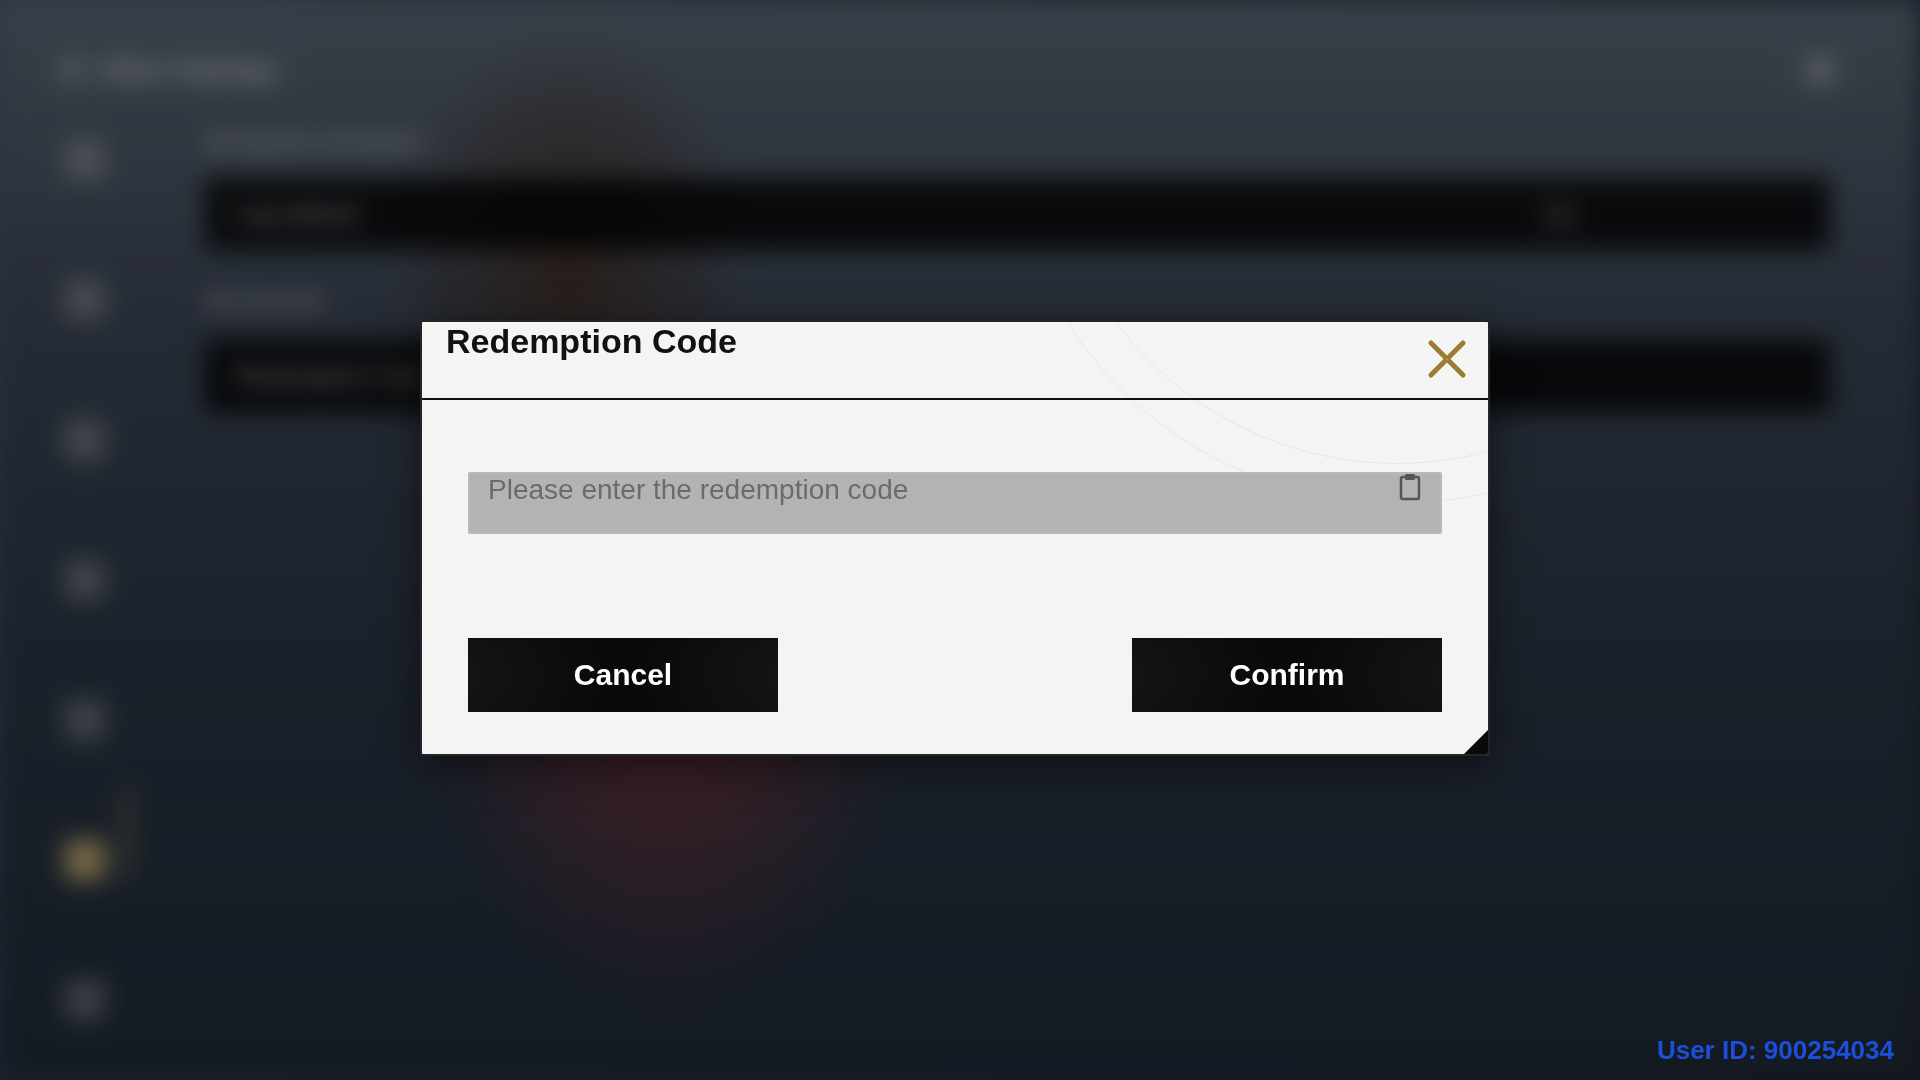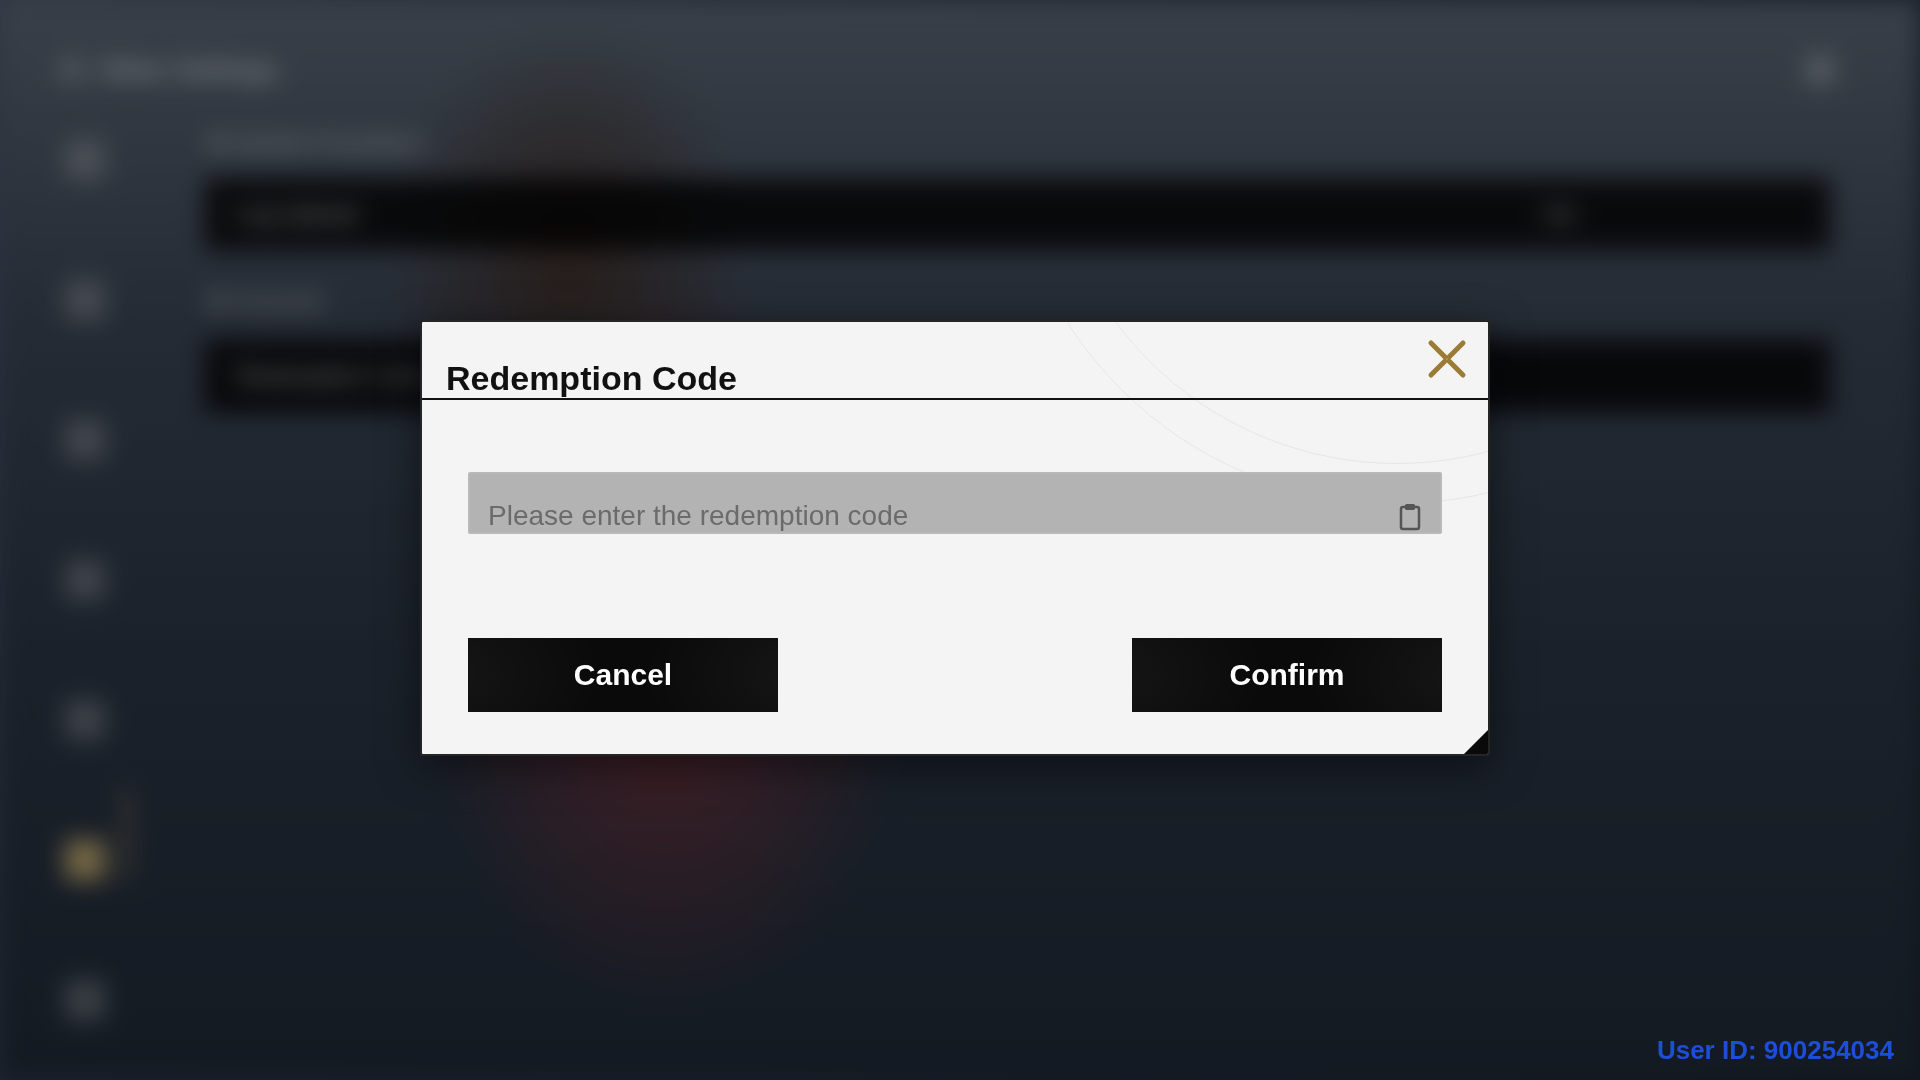--- a/index.html
+++ b/index.html
@@ -209,21 +209,21 @@
 }
 .modal-corner-lines::after {
   width: 780px; height: 780px;
   top: -600px; right: -300px;
 }
 
 .modal-header {
   height: 78px;
   border-bottom: 2px solid #111;
   display: flex;
-  align-items: flex-end;
+  align-items: flex-start;
   padding: 0 24px;
   position: relative;
 }
 .modal-title {
   font-size: 34px;
   font-weight: 700;
   color: #111;
 }
 
 .modal-close {
@@ -244,21 +244,21 @@
   padding: 72px 46px 0 46px;
 }
 
 .input-wrap {
   position: relative;
   border: 2px solid #b9b9b9;
   background: #b3b3b3;
   border-radius: 2px;
   height: 62px;
   display: flex;
-  align-items: flex-end;
+  align-items: flex-start;
   padding: 0 18px;
 }
 .input-wrap input {
   flex: 1;
   background: transparent;
   border: none;
   outline: none;
   font-size: 28px;
   color: #333;
 }

